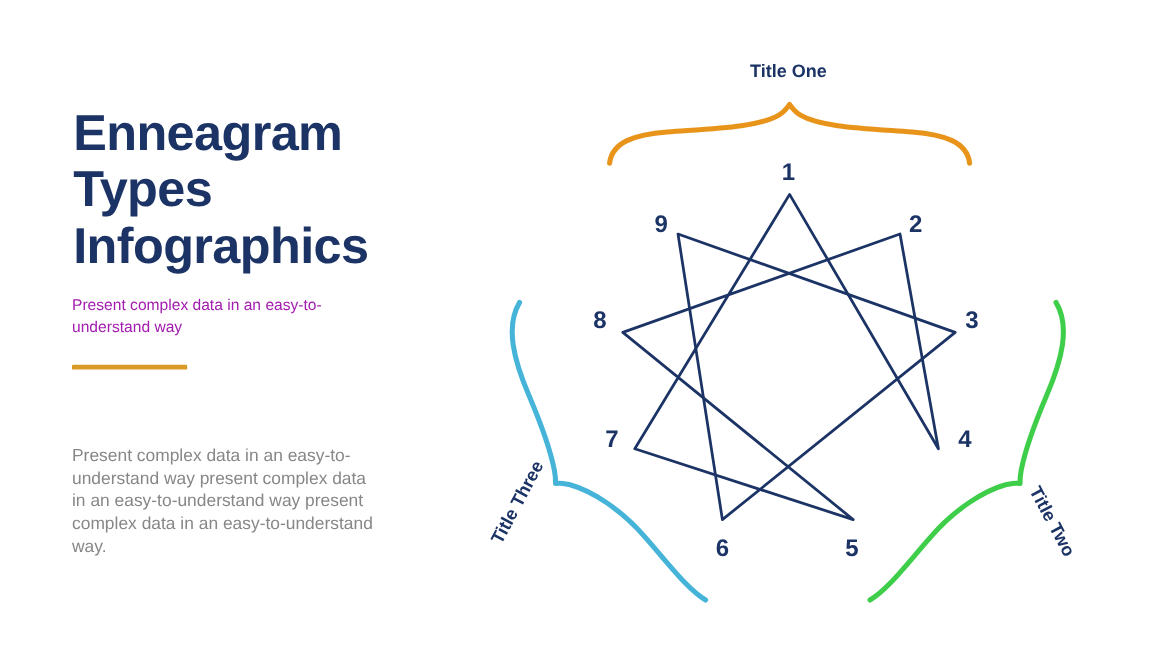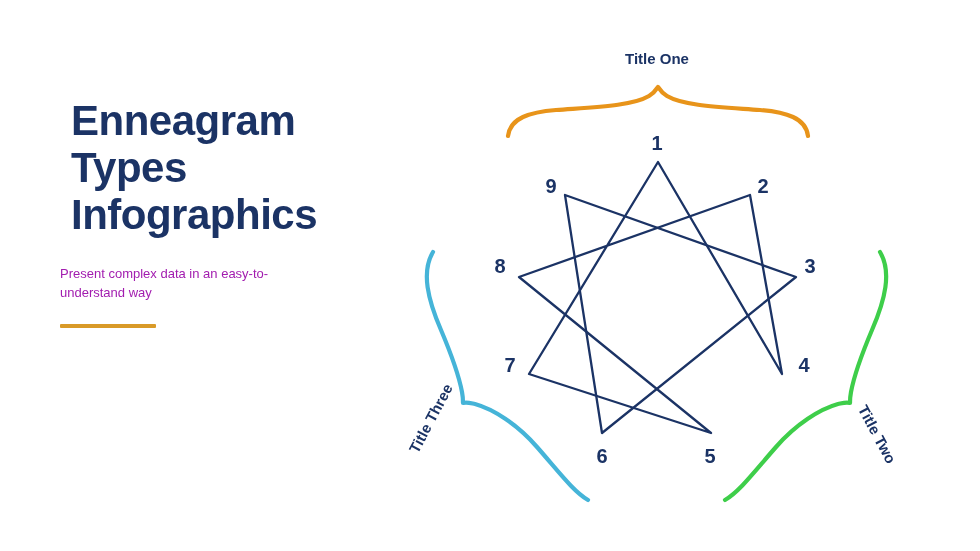--- a/index.html
+++ b/index.html
@@ -23,21 +23,21 @@
     top: 86px;
     width: 300px;
   }
   #page-title {
     color: #1b3365;
     font-family: "Liberation Sans", sans-serif;
     font-weight: bold;
     font-size: 42px;
     line-height: 47px;
     letter-spacing: -0.5px;
-    margin: 11px;
+    margin: 1px;
     white-space: pre-line;
   }
   #subtitle {
     color: #a21caf;
     font-size: 13px;
     line-height: 19px;
     margin: 0;
     padding-top: 15px;
     width: 262px;
   }
@@ -105,20 +105,21 @@
 <div id="slide">
 
   <div id="left-col">
     <h1 id="page-title">Enneagram
 Types
 Infographics</h1>
     <p id="subtitle">Present complex data in an easy-to-understand way</p>
     <div id="accent-rule"></div>
   </div>
 
+  <p id="body-paragraph">Present complex data in an easy-to-understand way present complex data in an easy-to-understand way present complex data in an easy-to-understand way.</p>
 
   <div id="diagram">
     <svg width="600" height="551" viewBox="0 0 600 551" xmlns="http://www.w3.org/2000/svg">
 
       <g>
         <path class="brace" stroke="#e8941a" d="M 128,136
                  C 130,118 150,112 176,110
                  C 216,107 252,106 269,96
                  C 274,93 276,90 278,87
                  C 280,90 282,93 287,96

